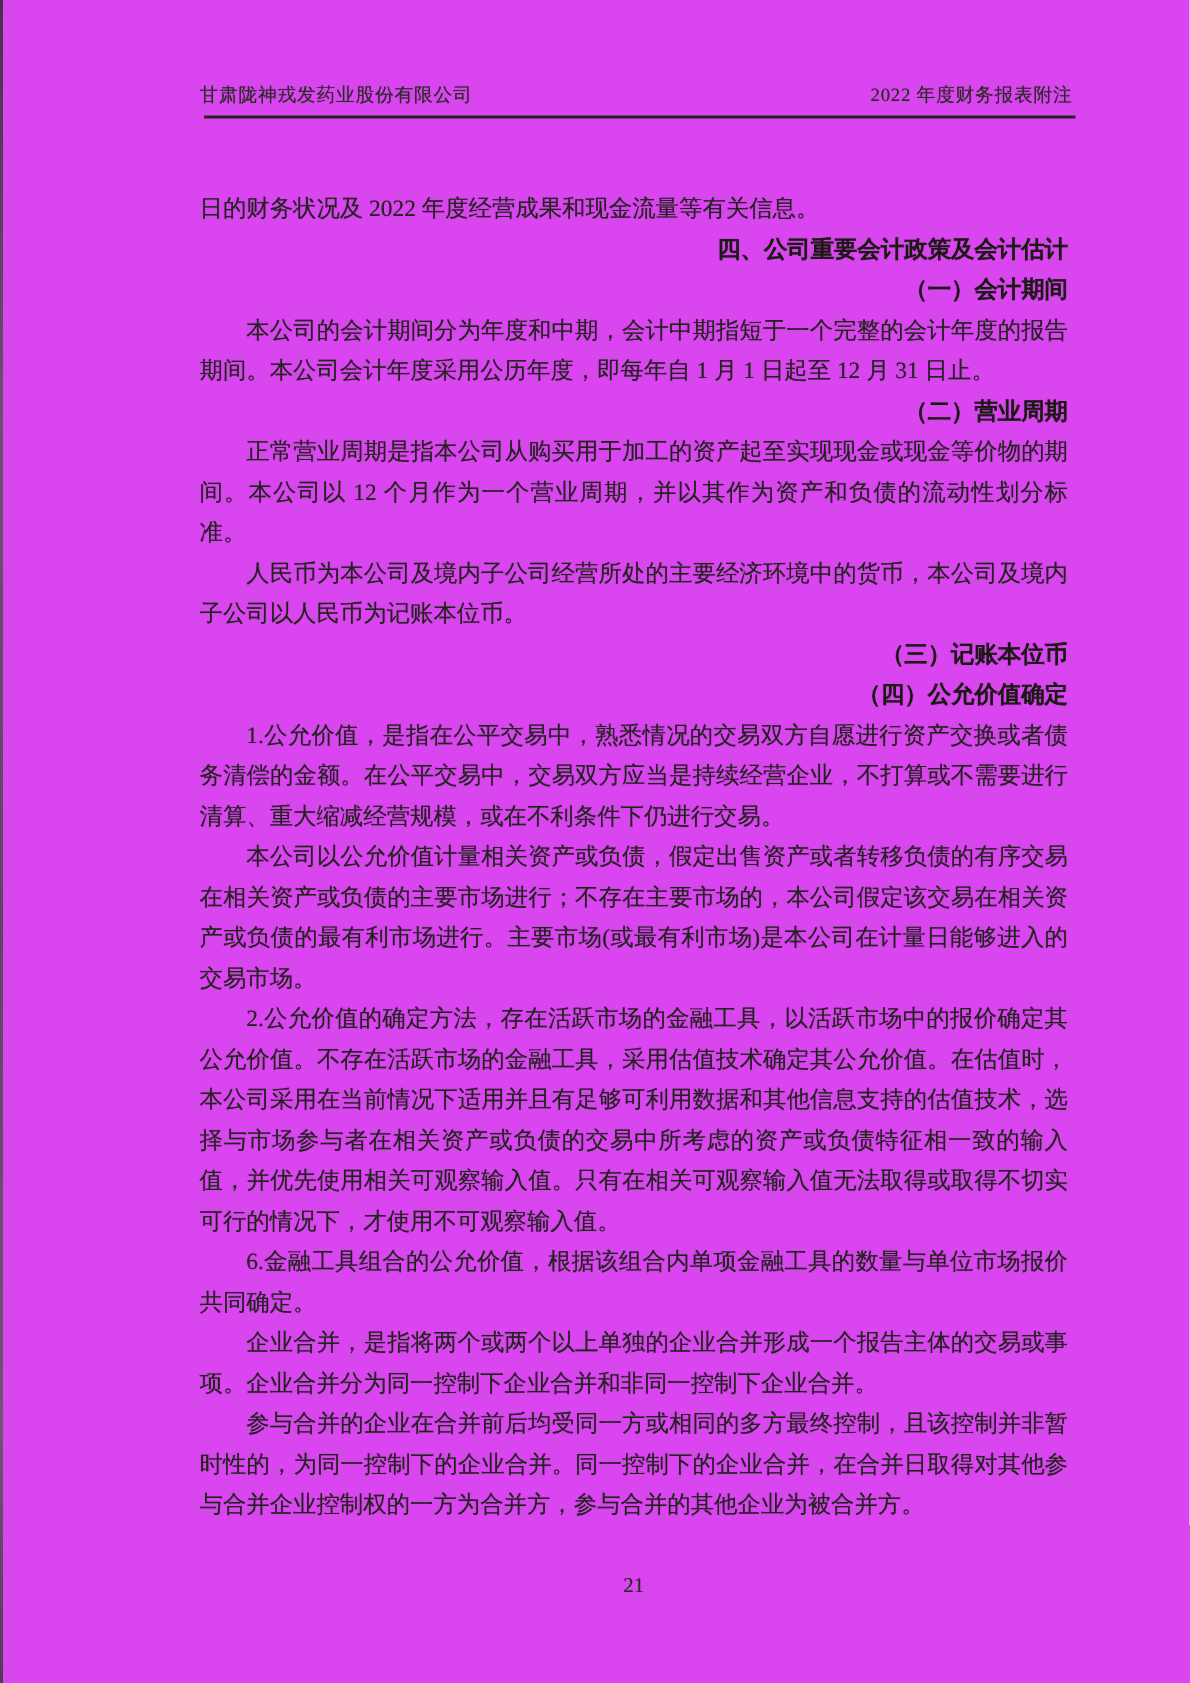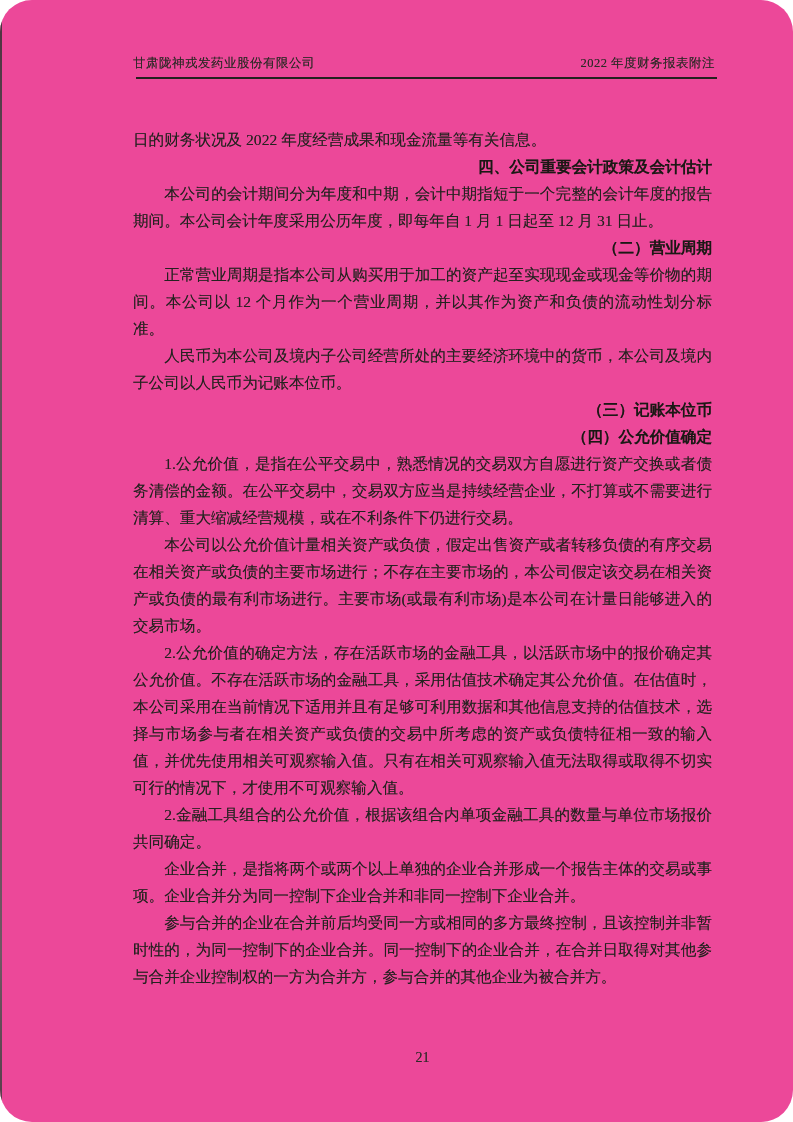--- a/index.html
+++ b/index.html
@@ -4,25 +4,24 @@
 <style>
   html, body {
     margin: 0;
     padding: 0;
     background: #ffffff;
   }
   .page {
     position: relative;
     width: 793px;
     height: 1122px;
-    background: #ec4899;
+    background: #d946ef;
     overflow: hidden;
     font-family: "Liberation Serif", "DejaVu Serif", serif;
     color: #242220;
-    border-radius: 32px;
   }
   
   .scan-edge {
     position: absolute;
     left: 0; top: 0;
     width: 2px; height: 100%;
     background: linear-gradient(180deg, #2e2e2e 0%, #555 25%, #474747 55%, #5a5a5a 85%, #3a3a3a 100%);
     opacity: .85;
   }
   .header {
@@ -91,30 +90,31 @@
   <div class="header">
     <span>甘肃陇神戎发药业股份有限公司</span>
     <span>2022 年度财务报表附注</span>
   </div>
 
   <hr class="header-rule">
 
   <div class="doc-body">
       <p class="para continuation">日的财务状况及 2022 年度经营成果和现金流量等有关信息。</p>
       <p class="para heading">四、公司重要会计政策及会计估计</p>
+      <p class="para heading">（一）会计期间</p>
       <p class="para body">本公司的会计期间分为年度和中期，会计中期指短于一个完整的会计年度的报告期间。本公司会计年度采用公历年度，即每年自 1 月 1 日起至 12 月 31 日止。</p>
       <p class="para heading">（二）营业周期</p>
       <p class="para body">正常营业周期是指本公司从购买用于加工的资产起至实现现金或现金等价物的期间。本公司以 12 个月作为一个营业周期，并以其作为资产和负债的流动性划分标准。</p>
       <p class="para body">人民币为本公司及境内子公司经营所处的主要经济环境中的货币，本公司及境内子公司以人民币为记账本位币。</p>
       <p class="para heading">（三）记账本位币</p>
       <p class="para heading">（四）公允价值确定</p>
       <p class="para body">1.公允价值，是指在公平交易中，熟悉情况的交易双方自愿进行资产交换或者债务清偿的金额。在公平交易中，交易双方应当是持续经营企业，不打算或不需要进行清算、重大缩减经营规模，或在不利条件下仍进行交易。</p>
       <p class="para body">本公司以公允价值计量相关资产或负债，假定出售资产或者转移负债的有序交易在相关资产或负债的主要市场进行；不存在主要市场的，本公司假定该交易在相关资产或负债的最有利市场进行。主要市场(或最有利市场)是本公司在计量日能够进入的交易市场。</p>
       <p class="para body">2.公允价值的确定方法，存在活跃市场的金融工具，以活跃市场中的报价确定其公允价值。不存在活跃市场的金融工具，采用估值技术确定其公允价值。在估值时，本公司采用在当前情况下适用并且有足够可利用数据和其他信息支持的估值技术，选择与市场参与者在相关资产或负债的交易中所考虑的资产或负债特征相一致的输入值，并优先使用相关可观察输入值。只有在相关可观察输入值无法取得或取得不切实可行的情况下，才使用不可观察输入值。</p>
-      <p class="para body">2.金融工具组合的公允价值，根据该组合内单项金融工具的数量与单位市场报价共同确定。</p>
+      <p class="para body">6.金融工具组合的公允价值，根据该组合内单项金融工具的数量与单位市场报价共同确定。</p>
       <p class="para body">企业合并，是指将两个或两个以上单独的企业合并形成一个报告主体的交易或事项。企业合并分为同一控制下企业合并和非同一控制下企业合并。</p>
       <p class="para body">参与合并的企业在合并前后均受同一方或相同的多方最终控制，且该控制并非暂时性的，为同一控制下的企业合并。同一控制下的企业合并，在合并日取得对其他参与合并企业控制权的一方为合并方，参与合并的其他企业为被合并方。</p>
     </div>
 
   <div class="footer">
     <span>21</span>
   </div>
 </div>
 
 </body></html>

